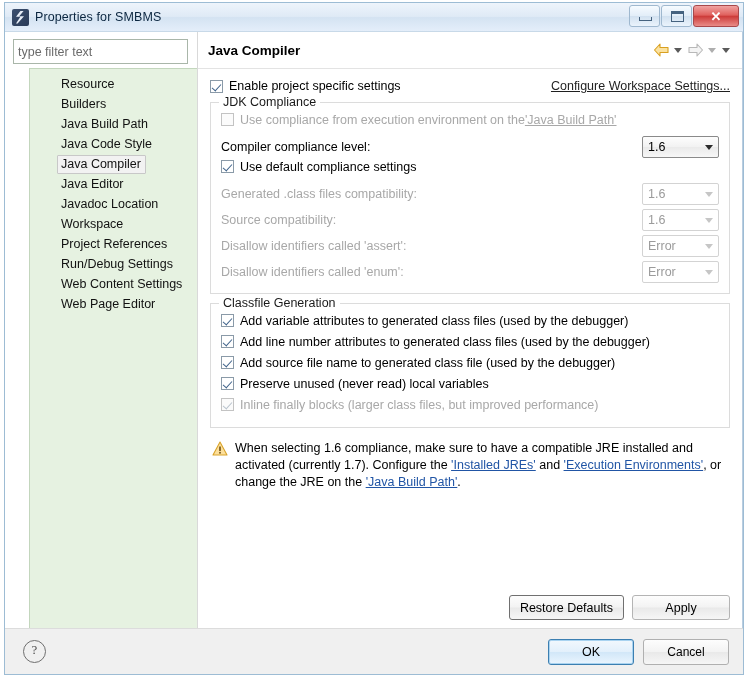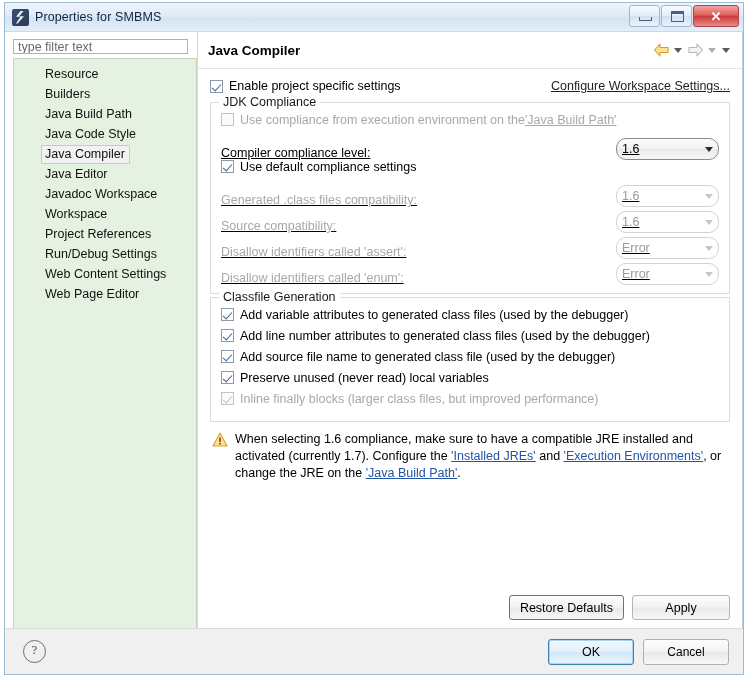--- a/index.html
+++ b/index.html
@@ -115,21 +115,21 @@
     width: 192px;
     flex: 0 0 192px;
     background: #ffffff;
     padding: 7px 0 0 8px;
     box-sizing: border-box;
     display: flex;
     flex-direction: column;
   }
   .filter-box {
     width: 175px;
-    height: 15px;
+    height: 25px;
     box-sizing: border-box;
     border: 1px solid #a9b6a9;
     background: #ffffff;
     font-family: "Liberation Sans", sans-serif;
     font-size: 12.5px;
     color: #6a6a6a;
     padding: 0 4px;
     outline: none;
     flex: 0 0 auto;
   }
@@ -137,20 +137,21 @@
   .tree-wrap {
     margin-top: 4px;
     width: 184px;
     flex: 1 1 auto;
     background: #e6f2e1;
     border: 1px solid #c3d6bd;
     border-bottom: none;
     box-sizing: border-box;
     padding-top: 5px;
     overflow: hidden;
+    margin-left: 16px;
   }
   .tree-item {
     height: 20px;
     line-height: 20px;
     padding-left: 31px;
     font-size: 12.5px;
     color: #111;
     white-space: nowrap;
     cursor: default;
     position: relative;
@@ -265,49 +266,48 @@
     display: flex;
     align-items: flex-start;
     height: 21px;
   }
 
   
   .group {
     border: 1px solid #dcdcdc;
     border-radius: 0;
     margin-top: 3px;
-    margin-bottom: 0;
+    margin-bottom: 9px;
     padding: 0 10px 8px 10px;
     position: relative;
   }
   .group > .g-title {
     position: absolute;
     top: -8px; left: 8px;
     background: #ffffff;
     padding: 0 4px;
     font-size: 12.5px;
     color: #1a1a1a;
   }
   .group-inner { padding-top: 10px; }
 
   .field-row {
     display: flex;
-    align-items: flex-end;
+    align-items: center;
     height: 26px;
-    text-decoration: underline;
   }
   .field-label { font-size: 12.5px; color: #000; }
   .field-label.disabled { color: #a8a8a8; }
 
   
   .combo {
     margin-left: auto;
-    width: 103px; height: 22px;
+    width: 77px; height: 22px;
     border: 1px solid #8a8a8a;
-    border-radius: 10px;
+    border-radius: 2px;
     background: linear-gradient(to bottom, #fdfdfd 0%, #f2f2f2 48%, #eaeaea 52%, #f7f7f7 100%);
     display: flex;
     align-items: center;
     padding: 0 5px;
     box-sizing: border-box;
     font-size: 12.5px;
     color: #000;
     position: relative;
     cursor: default;
   }
@@ -451,21 +451,21 @@
         <div class="tree-item">
           <span class="tree-label">Java Code Style</span>
         </div>
         <div class="tree-item selected">
           <span class="tree-label">Java Compiler</span>
         </div>
         <div class="tree-item">
           <span class="tree-label">Java Editor</span>
         </div>
         <div class="tree-item">
-          <span class="tree-label">Javadoc Workspace</span>
+          <span class="tree-label">Javadoc Location</span>
         </div>
         <div class="tree-item">
           <span class="tree-label">Workspace</span>
         </div>
         <div class="tree-item">
           <span class="tree-label">Project References</span>
         </div>
         <div class="tree-item">
           <span class="tree-label">Run/Debug Settings</span>
         </div>

